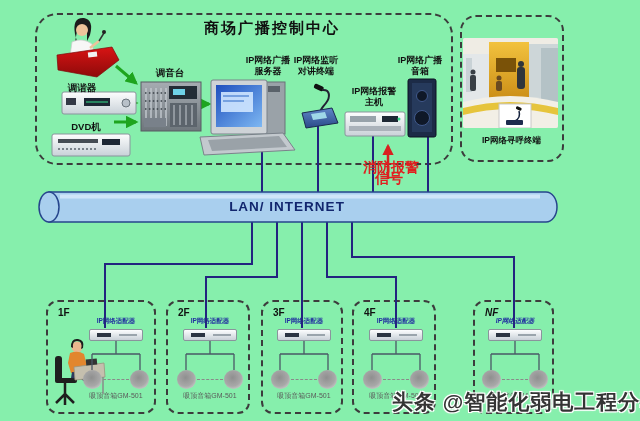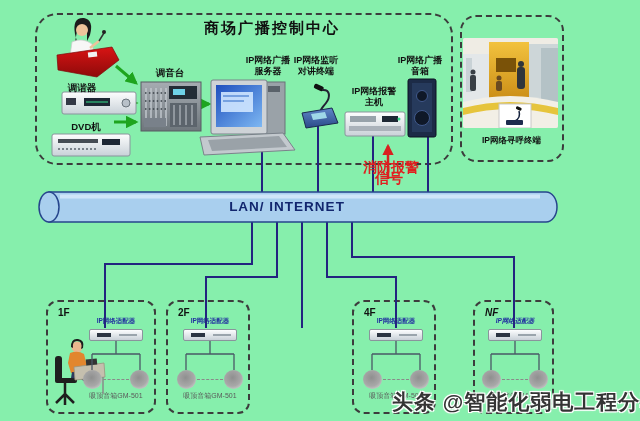--- a/index.html
+++ b/index.html
@@ -292,20 +292,37 @@
       <svg class="tee" width="60" height="30" viewBox="0 0 60 30">
         <path d="M30,0 V13 M6,13 H54 M6,13 V29 M54,13 V29" stroke="#4a5866" stroke-width="1.3" fill="none"></path>
       </svg>
       <div class="spk l"></div>
       <div class="spk r"></div>
       <div class="spk-link"></div>
       <div class="model-label">吸顶音箱GM-501</div>
     </div>
   </div>
 
+  <div class="dashed-box floor-box" style="left:261px;width:82px;">
+    <div class="floor-id">3F</div>
+    <div class="rig" style="left:41px;">
+      <div class="adapter-label">IP网络适配器</div>
+      <div class="adapter-device">
+        <div class="adapter-screen"></div>
+        <div class="adapter-line"></div>
+      </div>
+      <svg class="tee" width="60" height="30" viewBox="0 0 60 30">
+        <path d="M30,0 V13 M6,13 H54 M6,13 V29 M54,13 V29" stroke="#4a5866" stroke-width="1.3" fill="none"></path>
+      </svg>
+      <div class="spk l"></div>
+      <div class="spk r"></div>
+      <div class="spk-link"></div>
+      <div class="model-label">吸顶音箱GM-501</div>
+    </div>
+  </div>
 
   <div class="dashed-box floor-box" style="left:352px;width:84px;">
     <div class="floor-id">4F</div>
     <div class="rig" style="left:42px;">
       <div class="adapter-label">IP网络适配器</div>
       <div class="adapter-device">
         <div class="adapter-screen"></div>
         <div class="adapter-line"></div>
       </div>
       <svg class="tee" width="60" height="30" viewBox="0 0 60 30">

